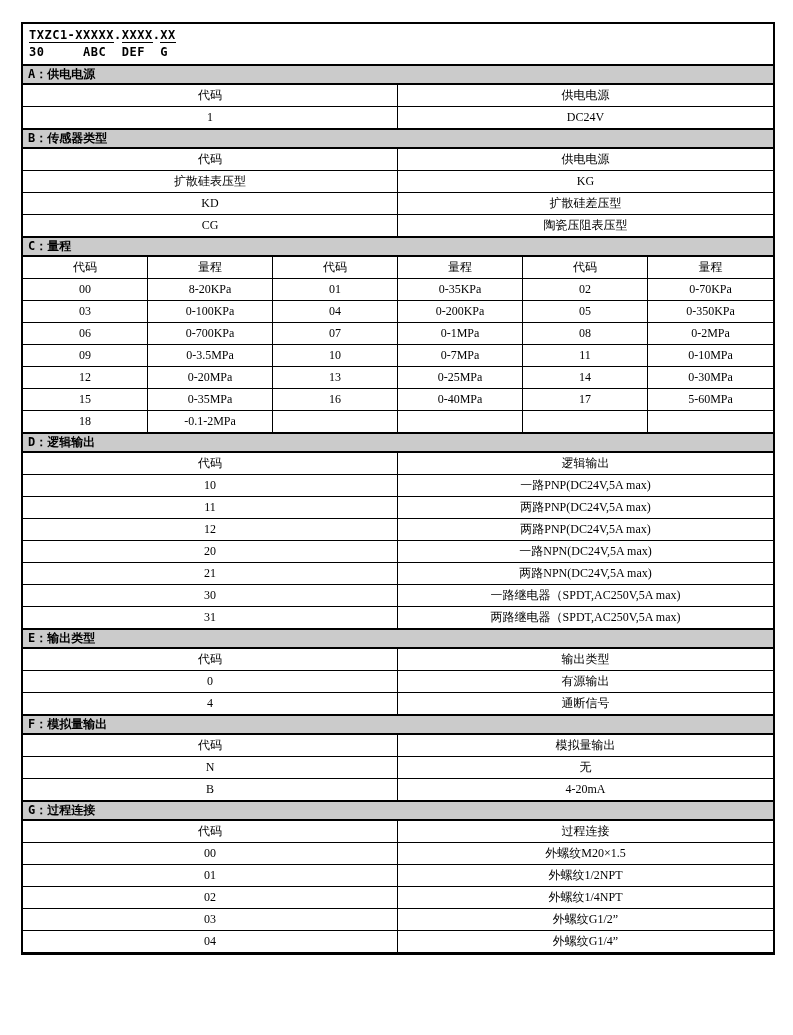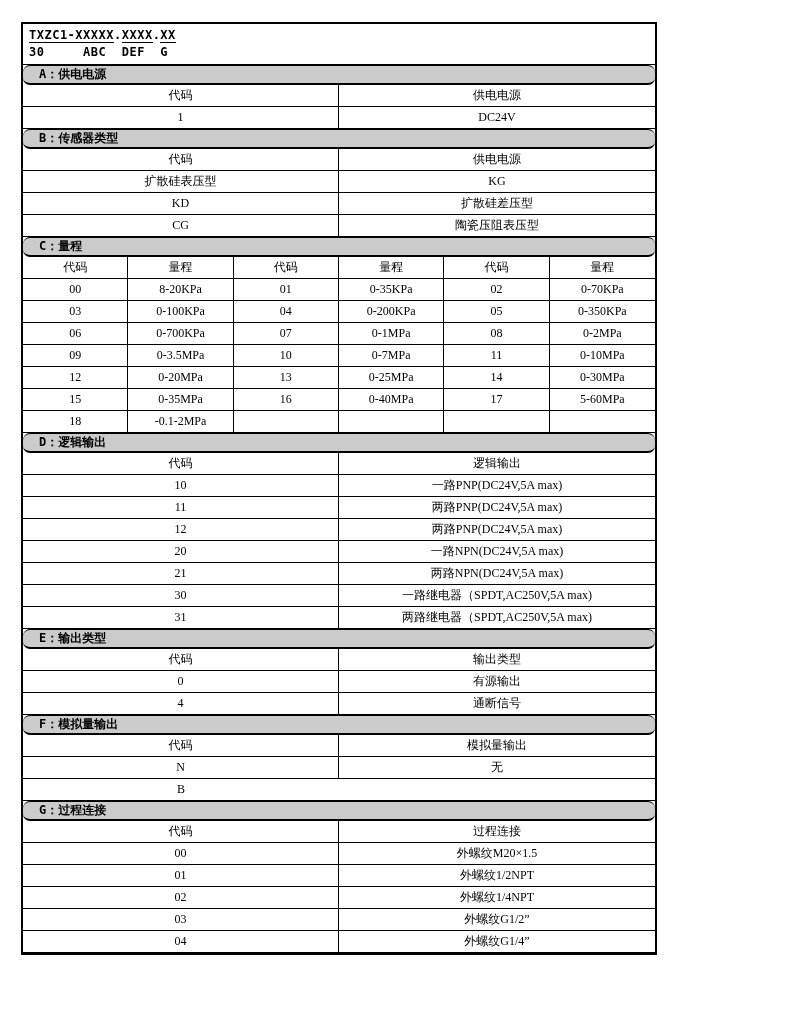--- a/index.html
+++ b/index.html
@@ -5,21 +5,21 @@
   * { box-sizing: border-box; margin: 0; padding: 0; }
   html, body {
     width: 793px; height: 1035px;
     background: #ffffff;
     font-family: "DejaVu Sans Mono", "DejaVu Sans", monospace;
     color: #000000;
   }
   .doc {
     position: absolute;
     left: 21px; top: 22px;
-    width: 636px;
+    width: 754px;
     border: 2px solid #000000;
     background: #ffffff;
   }
   .title-block {
     padding: 3px 0 3px 6px;
     border-bottom: 1px solid #000000;
   }
   .title-line {
     font-weight: bold;
     font-size: 12px;
@@ -32,24 +32,23 @@
     padding-bottom: 0px;
   }
   .section-bar {
     background: #cbcbcb;
     border-top: 1px solid #000000;
     border-bottom: 2px solid #000000;
     font-weight: bold;
     font-size: 12px;
     height: 20px;
     line-height: 17px;
-    padding-left: 16px;
+    padding-left: 5px;
     display: flex;
     align-items: center;
-    border-radius: 7px;
   }
   .row {
     display: flex;
     border-bottom: 1px solid #000000;
     height: 22px;
     font-family: Liberation Serif, serif;
   }
   .cell {
     font-size: 12px;
     line-height: 21px;
@@ -224,20 +223,21 @@
         <div class="row cols-2">
           <div class="cell">代码</div>
           <div class="cell">模拟量输出</div>
         </div>
         <div class="row cols-2">
           <div class="cell">N</div>
           <div class="cell">无</div>
         </div>
         <div class="row cols-2">
           <div class="cell">B</div>
+          <div class="cell">4-20mA</div>
         </div>
       </div>
       <div class="section">
         <div class="section-bar">G：过程连接</div>
         <div class="row cols-2">
           <div class="cell">代码</div>
           <div class="cell">过程连接</div>
         </div>
         <div class="row cols-2">
           <div class="cell">00</div>

